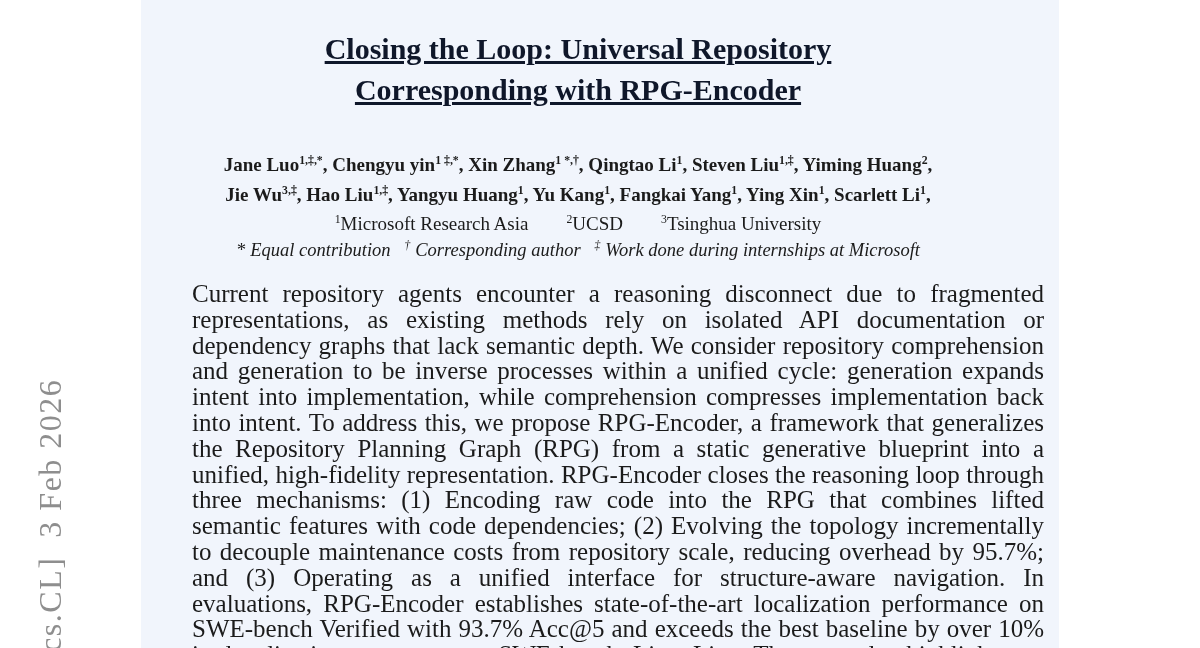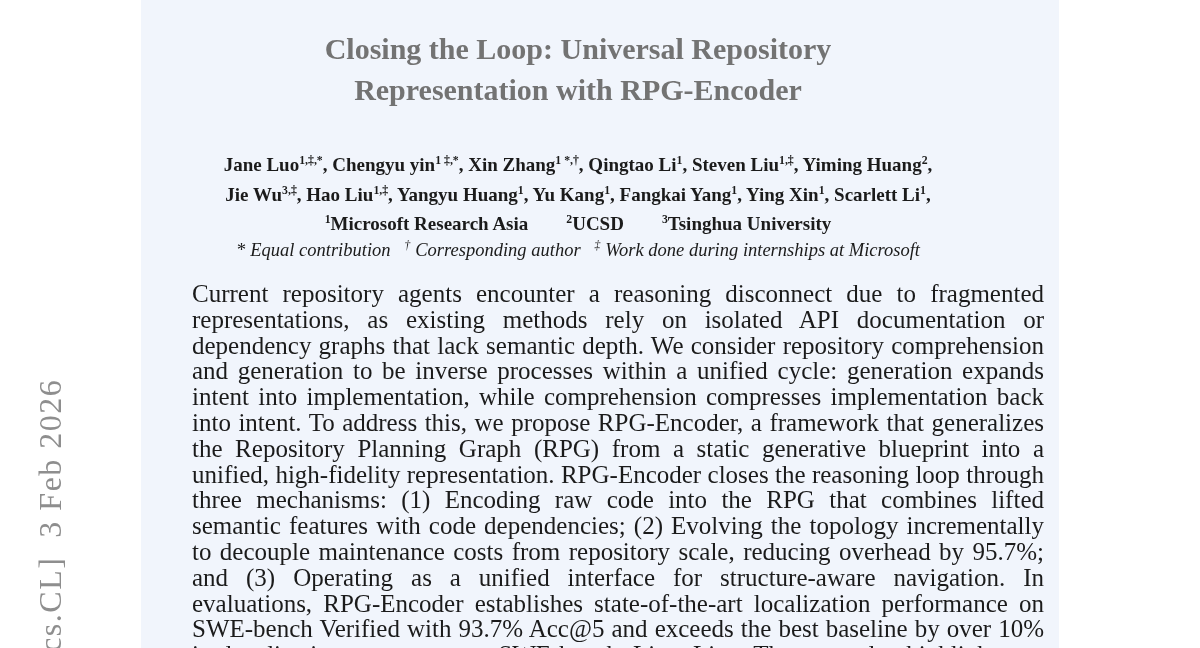--- a/index.html
+++ b/index.html
@@ -60,21 +60,21 @@
   sup {
     font-size: 0.62em;
     line-height: 0;
     vertical-align: super;
   }
   .affiliations {
     font-size: 19px;
     line-height: 27px;
     white-space: nowrap;
   }
-  .aff-item { margin: 0 19px; font-weight: bold; }
+  .aff-item { margin: 0 19px; }
   .footnotes {
     font-size: 18.5px;
     line-height: 27px;
     white-space: nowrap;
   }
   .fn-item { margin: 0 7px; font-style: italic; }
   .fn-mark { margin-right: 5px; }
 
   
   .abstract {
@@ -92,21 +92,21 @@
 <body style="background: rgb(255, 255, 255);">
 
 <div class="canvas">
 
   <div class="arxiv-stamp" style="color: rgb(142, 142, 142);">[cs.CL]  3 Feb 2026</div>
 
   <div class="paper-page" style="background: rgb(241, 245, 252);">
 
     <div class="front-matter" style="color: rgb(27, 27, 27);">
 
-      <h1 class="title" style="color: #737373;"><span>Closing the Loop: Universal Repository</span><br><span>Representation with RPG-Encoder</span></h1>
+      <h1 class="title" style="color: #0f172a; text-decoration: underline;"><span>Closing the Loop: Universal Repository</span><br><span>Corresponding with RPG-Encoder</span></h1>
 
       <div class="authors-block">
         <div class="authors-line" id="authors-line-1">Jane Luo<sup>1,‡,*</sup>, Chengyu yin<sup>1 ‡,*</sup>, Xin Zhang<sup>1 *,†</sup>, Qingtao Li<sup>1</sup>, Steven Liu<sup>1,‡</sup>, Yiming Huang<sup>2</sup>,</div>
         <div class="authors-line" id="authors-line-2">Jie Wu<sup>3,‡</sup>, Hao Liu<sup>1,‡</sup>, Yangyu Huang<sup>1</sup>, Yu Kang<sup>1</sup>, Fangkai Yang<sup>1</sup>, Ying Xin<sup>1</sup>, Scarlett Li<sup>1</sup>,</div>
       </div>
 
       <div class="affiliations" id="affiliations"><span class="aff-item"><sup>1</sup>Microsoft Research Asia</span><span class="aff-item"><sup>2</sup>UCSD</span><span class="aff-item"><sup>3</sup>Tsinghua University</span></div>
 
       <div class="footnotes" id="footnotes"><span class="fn-item"><span class="fn-mark">*</span>Equal contribution</span><span class="fn-item"><sup class="fn-mark">†</sup>Corresponding author</span><span class="fn-item"><sup class="fn-mark">‡</sup>Work done during internships at Microsoft</span></div>
 

